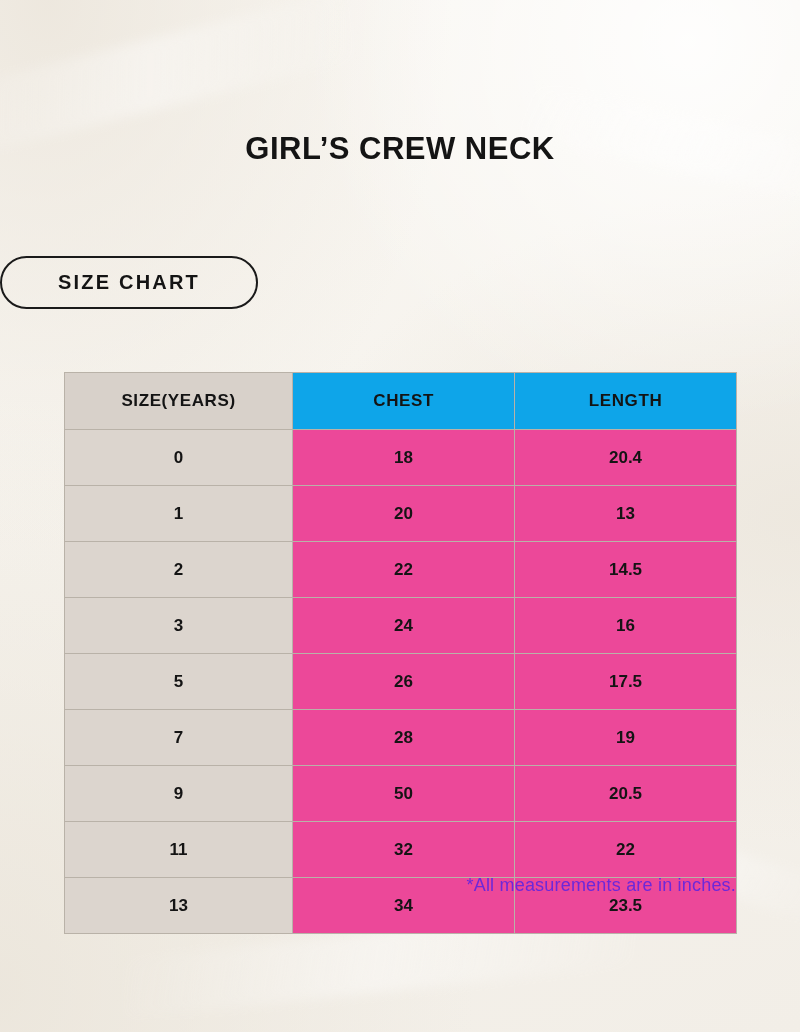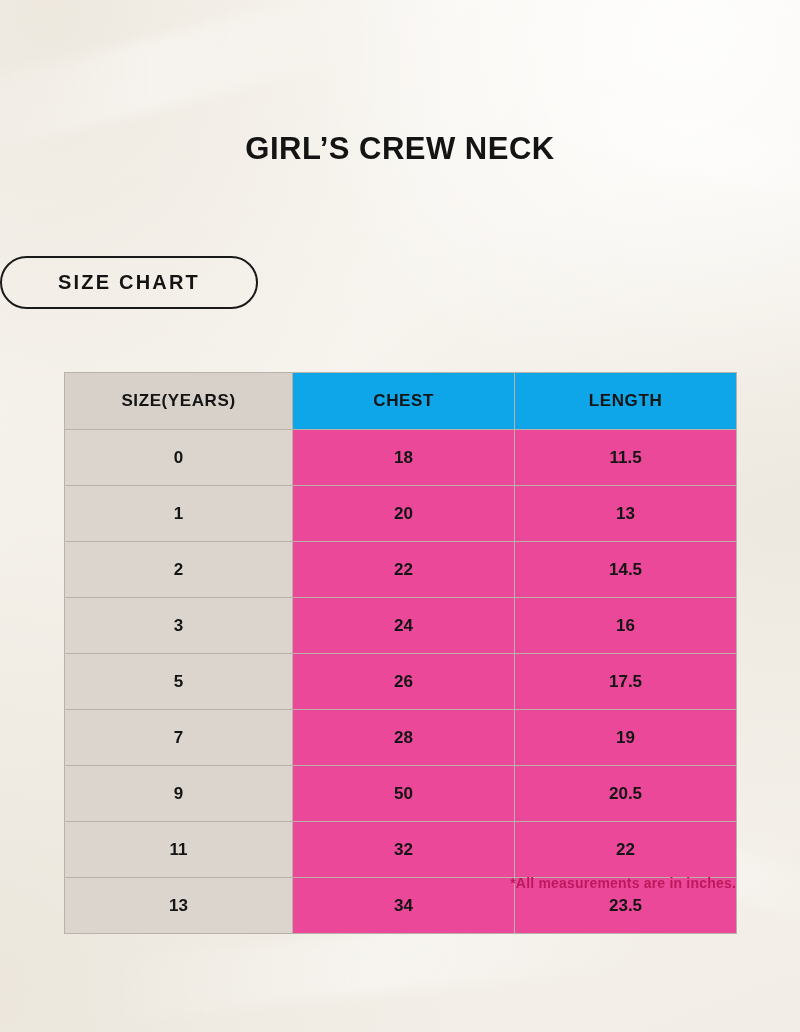--- a/index.html
+++ b/index.html
@@ -111,24 +111,24 @@
   }
   td.col-val {
     background: #ec4899;
     font-weight: bold;
   }
 
   .note {
     position: absolute;
     right: 64px;
     top: 875px;
-    font-size: 14px;
-    font-weight: bold;
+    font-size: 18px;
+    font-weight: normal;
     letter-spacing: 0.2px;
-    color: #be185d;
+    color: #6d28d9;
   }
 </style>
 </head>
 <body>
 
 <div class="page">
   <div class="bg-wash"></div>
   <div class="bg-streak s1"></div>
   <div class="bg-streak s2"></div>
   <div class="bg-streak s3"></div>
@@ -148,21 +148,21 @@
         <tr>
           <th class="head-size">SIZE(YEARS)</th>
           <th class="head-measure">CHEST</th>
           <th class="head-measure">LENGTH</th>
         </tr>
       </thead>
       <tbody>
         <tr>
           <td class="col-size">0</td>
           <td class="col-val">18</td>
-          <td class="col-val">11.5</td>
+          <td class="col-val">20.4</td>
         </tr>
         <tr>
           <td class="col-size">1</td>
           <td class="col-val">20</td>
           <td class="col-val">13</td>
         </tr>
         <tr>
           <td class="col-size">2</td>
           <td class="col-val">22</td>
           <td class="col-val">14.5</td>

